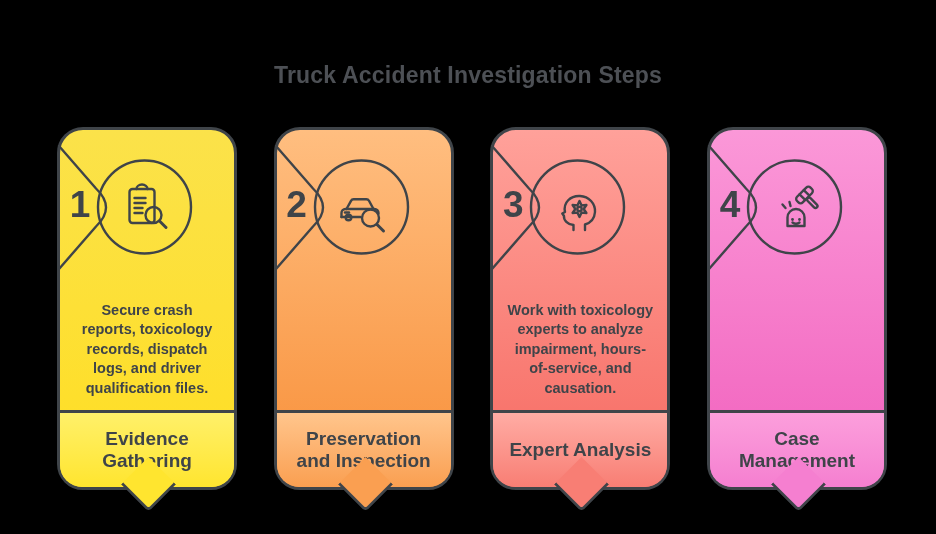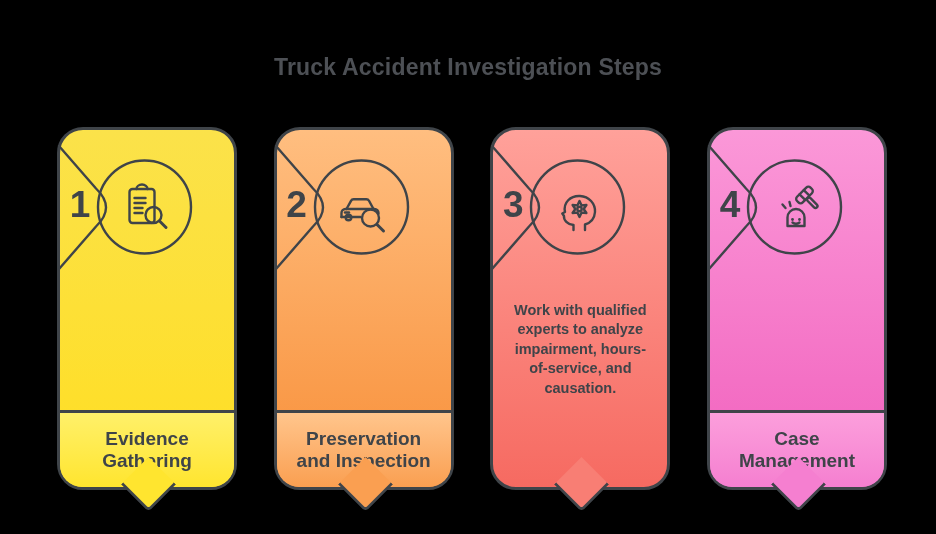--- a/index.html
+++ b/index.html
@@ -1,21 +1,21 @@
 <!DOCTYPE html>
 <html style="--stroke: #3F4449;"><head>
 <meta charset="utf-8">
 <style>
   html,body{margin:0;padding:0;}
   body{
     width:936px;height:534px;position:relative;overflow:hidden;
     font-family:"Liberation Sans","DejaVu Sans",sans-serif;
   }
   .page-title{
-    position:absolute;top:46px;left:0;right:0;margin:8px;
+    position:absolute;top:46px;left:0;right:0;margin:16px;
     text-align:center;font-size:23px;font-weight:700;letter-spacing:.2px;
   }
   .cards-row{
     position:absolute;left:57px;top:127px;width:830px;
     display:flex;justify-content:space-between;
   }
   .card{
     box-sizing:border-box;position:relative;
     width:180px;height:363px;
     border:3px solid var(--stroke);border-radius:26px;
@@ -63,20 +63,23 @@
       <circle class="ln" cx="87.5" cy="80" r="46.5"></circle>
       <g class="ln" transform="translate(59.5,52)">
         <rect x="13" y="10" width="25" height="34" rx="3"></rect>
         <path d="M20,10 a5.5,4.5 0 0 1 11,0"></path>
         <path d="M18,19 h11 M18,24 h11 M18,29 h8 M18,34 h8"></path>
         <circle cx="37" cy="36" r="8"></circle>
         <path class="lnb" d="M43,42 l6.5,6.5"></path>
       </g>
     </svg>
     <div class="num">1</div>
+    <div class="desc">
+      <span>Secure crash reports, toxicology records, dispatch logs, and driver qualification files.</span>
+    </div>
     <div class="label">
       <span>Evidence Gathering</span>
     </div>
     <div class="tail"></div>
   </div>
 
   <div class="card" style="--dt: #FFBE80; --db: #F88F38; --tt: #FFC58C; --tb: #FA9F51;">
     <svg class="deco" width="186" height="232" viewBox="0 0 186 232">
       <path class="ln" d="M2,19 L39,61.5 Q59,80.5 39,99.5 L2,142"></path>
       <circle class="ln" cx="87.5" cy="80" r="46.5"></circle>
@@ -102,21 +105,24 @@
       <path class="ln" d="M2,19 L39,61.5 Q59,80.5 39,99.5 L2,142"></path>
       <circle class="ln" cx="87.5" cy="80" r="46.5"></circle>
       <g class="ln" transform="translate(59.5,52)">
         <path d="M24,51 L24,46 C18,45.5 14,41 14.5,37 L12.8,34.5 L15.5,33 C13.5,23.5 21,16.5 30.5,17 C39.5,17.5 46,24.5 45.5,33 C45,40 40.5,44 35.5,45.5 L35.5,51"></path>
         <polygon points="30,22 32.1,26.4 36.9,26 34.2,30 36.9,34 32.1,33.6 30,38 27.9,33.6 23.1,34 25.8,30 23.1,26 27.9,26.4"></polygon>
         <circle cx="30" cy="30" r="2.2"></circle>
       </g>
     </svg>
     <div class="num">3</div>
     <div class="desc">
-      <span>Work with qualified experts to analyze impairment, hours-of-service, and causation.</span>
+      <span>Work with toxicology experts to analyze impairment, hours-of-service, and causation.</span>
+    </div>
+    <div class="label">
+      <span>Expert Analysis</span>
     </div>
     <div class="tail"></div>
   </div>
 
   <div class="card" style="--dt: #FB98D8; --db: #F160BD; --tt: #FC9FDC; --tb: #F57FD0;">
     <svg class="deco" width="186" height="232" viewBox="0 0 186 232">
       <path class="ln" d="M2,19 L39,61.5 Q59,80.5 39,99.5 L2,142"></path>
       <circle class="ln" cx="87.5" cy="80" r="46.5"></circle>
       <g class="ln" transform="translate(59.5,52)">
         <path d="M21,47 V38.5 A8.5,8.5 0 0 1 38,38.5 V47 Z"></path>

